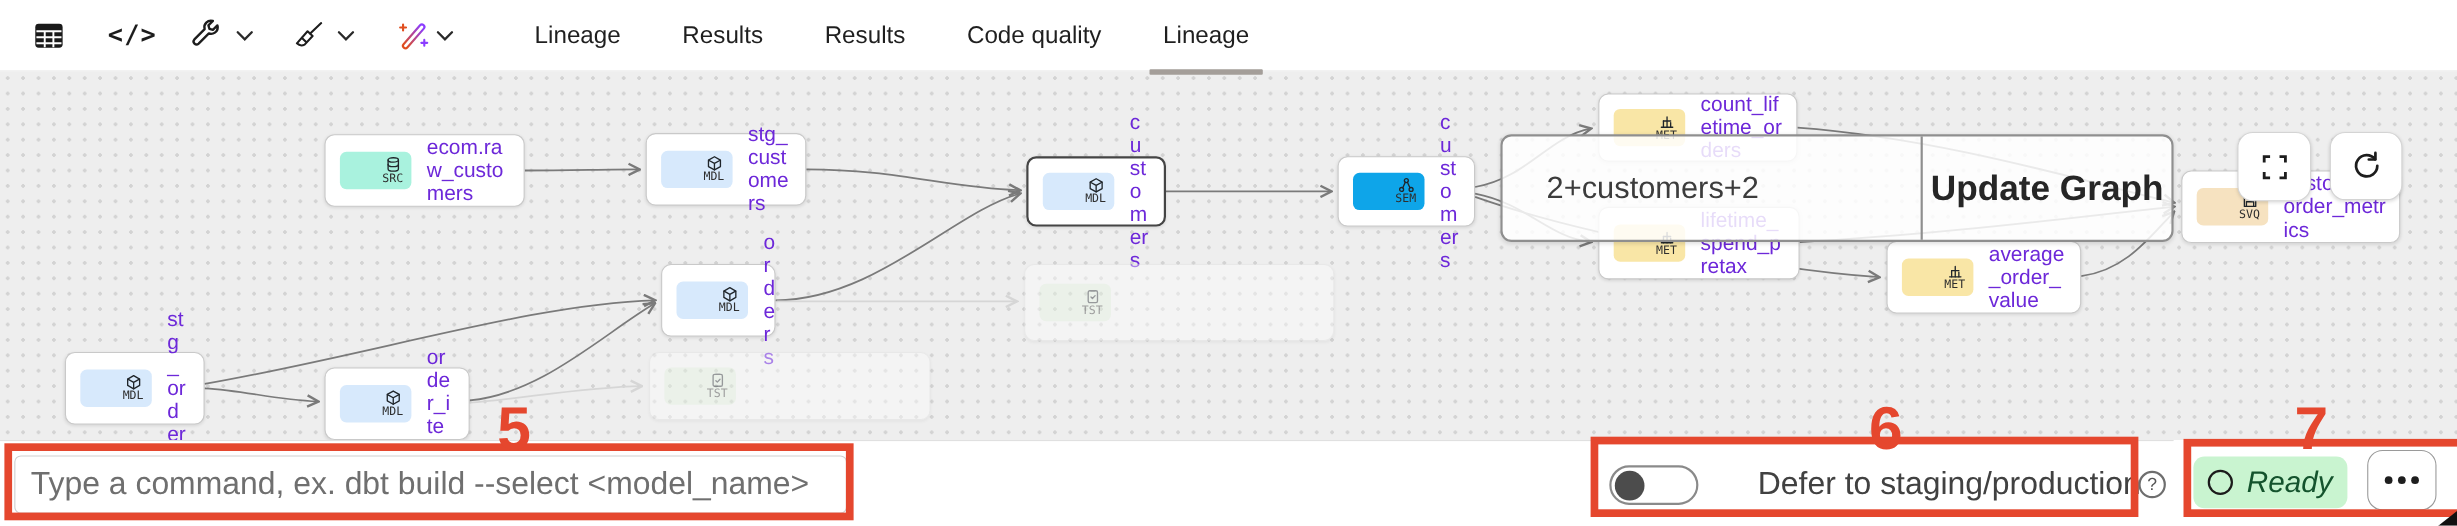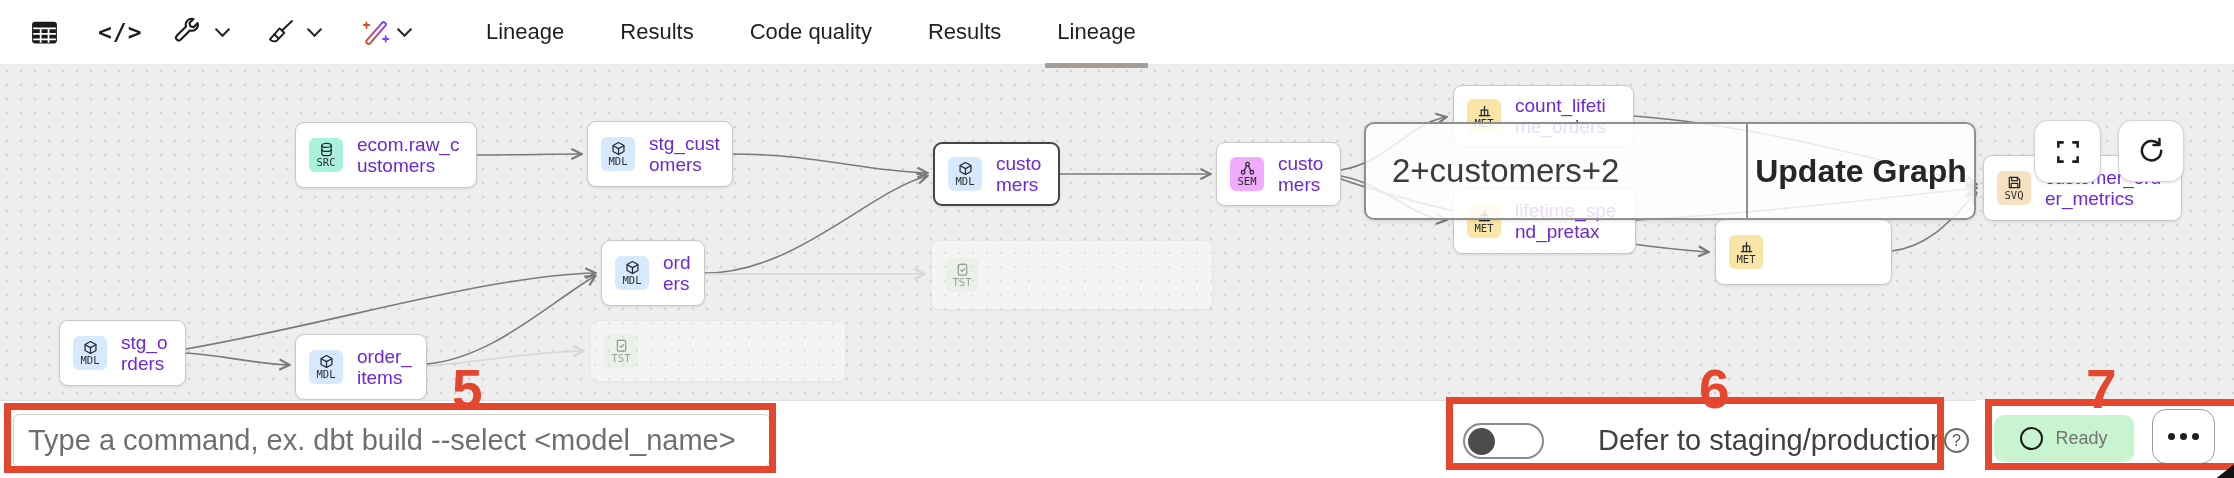--- a/index.html
+++ b/index.html
@@ -22,33 +22,33 @@
   #canvas{position:absolute;left:0;top:64px;width:2234px;height:336px;background:#eeeeee;
       background-image:radial-gradient(#d3d3d3 1.5px,transparent 1.6px);background-size:14px 14px;
       overflow:hidden;}
   #edges{position:absolute;left:0;top:0;z-index:1;}
   .node{position:absolute;display:flex;align-items:center;gap:14px;padding-left:13px;
         background:#fff;border:1.5px solid #c9c9c9;border-radius:9px;
         box-shadow:0 1px 3px rgba(0,0,0,.10);box-sizing:border-box;z-index:2;}
   .node.selected{border:2.5px solid #454545;}
   .node.faded{opacity:.42;}
   .badge{width:34px;height:34px;border-radius:6px;display:flex;flex-direction:column;
-         align-items:center;justify-content:center;flex:none;}
+         align-items:center;justify-content:center;flex:none;padding-left:31px;}
   .badge svg{display:block;}
   .badge-label{font-family:"DejaVu Sans Mono",monospace;font-size:10.5px;line-height:11px;color:#2e2e2e;}
   .node-label{font-size:19px;color:#6d28d9;line-height:21px;word-break:break-all;padding-right:12px;}
   .node.faded .node-label{color:#bdbdbd;}
   .node.faded{border-color:#e2e2e2;background:#fdfdfd;}
 
   
   #selector{position:absolute;left:1364px;top:58px;width:612px;height:98px;z-index:5;
             background:rgba(255,255,255,.84);border:2.5px solid #8f8f8f;border-radius:10px;
             display:flex;align-items:stretch;box-sizing:border-box;box-shadow:0 1px 4px rgba(0,0,0,.12);}
-  #selector-query{flex:1;display:flex;align-items:center;padding-left:26px;
-            font-size:33px;color:#3c3c3c;white-space:nowrap;overflow:hidden;}
+  #selector-query{flex:1;display:flex;align-items:center;padding-left:40px;
+            font-size:28px;color:#3c3c3c;white-space:nowrap;overflow:hidden;}
   #selector-divider{width:2.5px;background:#8f8f8f;}
   #selector-btn{width:226px;display:flex;align-items:center;justify-content:center;
             font-size:32px;font-weight:700;color:#262626;cursor:pointer;}
 
   .float-btn{position:absolute;background:#fff;border:1.5px solid #d4d4d4;border-radius:14px;
             display:flex;align-items:center;justify-content:center;z-index:6;cursor:pointer;
             box-shadow:0 1px 3px rgba(0,0,0,.12);box-sizing:border-box;}
 
   
   #bottombar{position:absolute;left:0;top:400px;width:1976px;height:78px;background:#fff;
@@ -62,21 +62,21 @@
   #toggle .knob{position:absolute;left:3px;top:2.5px;width:27px;height:27px;border-radius:50%;background:#4c4c4c;}
   #defer-label{position:absolute;left:1565px;top:0;height:78px;display:flex;align-items:center;
           font-size:29px;font-weight:500;color:#414141;white-space:nowrap;margin-left:33px;}
   #help{position:absolute;left:1944px;top:27px;width:25px;height:25px;border:2px solid #6e6e6e;
           border-radius:50%;box-sizing:border-box;display:flex;align-items:center;justify-content:center;
           font-size:16px;color:#555;cursor:pointer;}
   #ready{position:absolute;left:1994px;top:14px;width:140px;height:47px;background:#c9f4d0;
           border-radius:10px;display:flex;align-items:center;justify-content:center;gap:12px;
           cursor:pointer;}
   #ready .ring{width:23px;height:23px;border:2.5px solid #1b1b1b;border-radius:50%;box-sizing:border-box;}
-  #ready .txt{font-size:18px;font-weight:500;color:#737373;}
+  #ready .txt{font-size:27px;font-weight:500;color:#14532d;font-style:italic;}
   #more{position:absolute;left:2152px;top:8px;width:63px;height:55px;background:#fff;
         border:1.8px solid #9a9a9a;border-radius:14px;box-sizing:border-box;
         display:flex;align-items:center;justify-content:center;gap:5px;cursor:pointer;}
   #more i{width:7px;height:7px;border-radius:50%;background:#1e1e1e;}
 
   
   .anno-box{position:absolute;border:7px solid var(--anno,#e5472e);box-sizing:border-box;z-index:50;pointer-events:none;}
   .anno-num{position:absolute;font-size:55px;font-weight:700;color:var(--anno,#e5472e);z-index:50;
             font-family:"Liberation Sans",sans-serif;pointer-events:none;line-height:1;}
   #cursor{position:absolute;right:-4px;bottom:-6px;width:0;height:0;z-index:60;
@@ -135,22 +135,22 @@
       </svg>
     </span>
     <span class="chev" style="left:396px">
       <svg width="17" height="11" viewBox="0 0 16 10" fill="none" stroke="#2a2a2a" stroke-width="2" stroke-linecap="round">
           <path d="M2 2l6 6 6-6"></path>
         </svg>
     </span>
     <div id="tabs">
         <div class="tab">Lineage</div>
         <div class="tab">Results</div>
+        <div class="tab">Results</div>
         <div class="tab">Code quality</div>
-        <div class="tab">Results</div>
         <div class="tab active">Lineage</div>
       </div>
   </div>
 
   <div id="canvas">
     <svg id="edges" width="2234" height="336">
       <defs>
         <marker id="arr" viewBox="0 0 10 10" refX="8.5" refY="5" markerWidth="8" markerHeight="8" orient="auto-start-reverse">
           <path d="M1,1 L9,5 L1,9" fill="none" stroke="#7a7a7a" stroke-width="1.7"></path>
         </marker>
@@ -257,21 +257,21 @@
                   <path d="M8 1.6 13.8 4.9v6.2L8 14.4 2.2 11.1V4.9z"></path>
                   <path d="M2.4 5l5.6 3.1L13.6 5M8 8.1v6.2"></path>
                 </g>
               </svg>
             </span>
       <span class="badge-label">MDL</span>
     </div>
     <div class="node-label">order_items</div>
   </div>
         <div class="node" style="left: 1216px; top: 78px; width: 125px; height: 64px;">
-    <div class="badge" style="background: #f0abfc;">
+    <div class="badge" style="background: #0ea5e9;">
       <span class="badge-icon">
               <svg width="15" height="15" viewBox="0 0 16 16">
                 <g fill="none" stroke="#20262b" stroke-width="1.3" stroke-linecap="round" stroke-linejoin="round">
                   <circle cx="8" cy="3.4" r="1.9"></circle>
                   <circle cx="3.4" cy="12" r="1.9"></circle>
                   <circle cx="12.6" cy="12" r="1.9"></circle>
                   <path d="M7 5l-2.5 5.3M9 5l2.5 5.3"></path>
                 </g>
               </svg>
             </span>
@@ -315,20 +315,21 @@
               <svg width="15" height="15" viewBox="0 0 16 16">
                 <g fill="none" stroke="#20262b" stroke-width="1.3" stroke-linecap="round" stroke-linejoin="round">
                   <path d="M2.5 13.5h11"></path>
                   <path d="M4.5 13.5V7.5M8 13.5V3.5M11.5 13.5V9"></path>
                   <path d="M4.5 7.5h7"></path>
                 </g>
               </svg>
             </span>
       <span class="badge-label">MET</span>
     </div>
+    <div class="node-label">average_order_value</div>
   </div>
         <div class="node" style="left: 1983px; top: 91px; width: 199px; height: 66px;">
     <div class="badge" style="background: rgb(246, 226, 192);">
       <span class="badge-icon">
               <svg width="15" height="15" viewBox="0 0 16 16">
                 <g fill="none" stroke="#20262b" stroke-width="1.3" stroke-linecap="round" stroke-linejoin="round">
                   <path d="M2.5 2.5h8.5l2.5 2.5v8.5h-11z"></path>
                   <path d="M5 2.5v3.5h6V2.5M4.5 13.5V9h7v4.5"></path>
                 </g>
               </svg>

